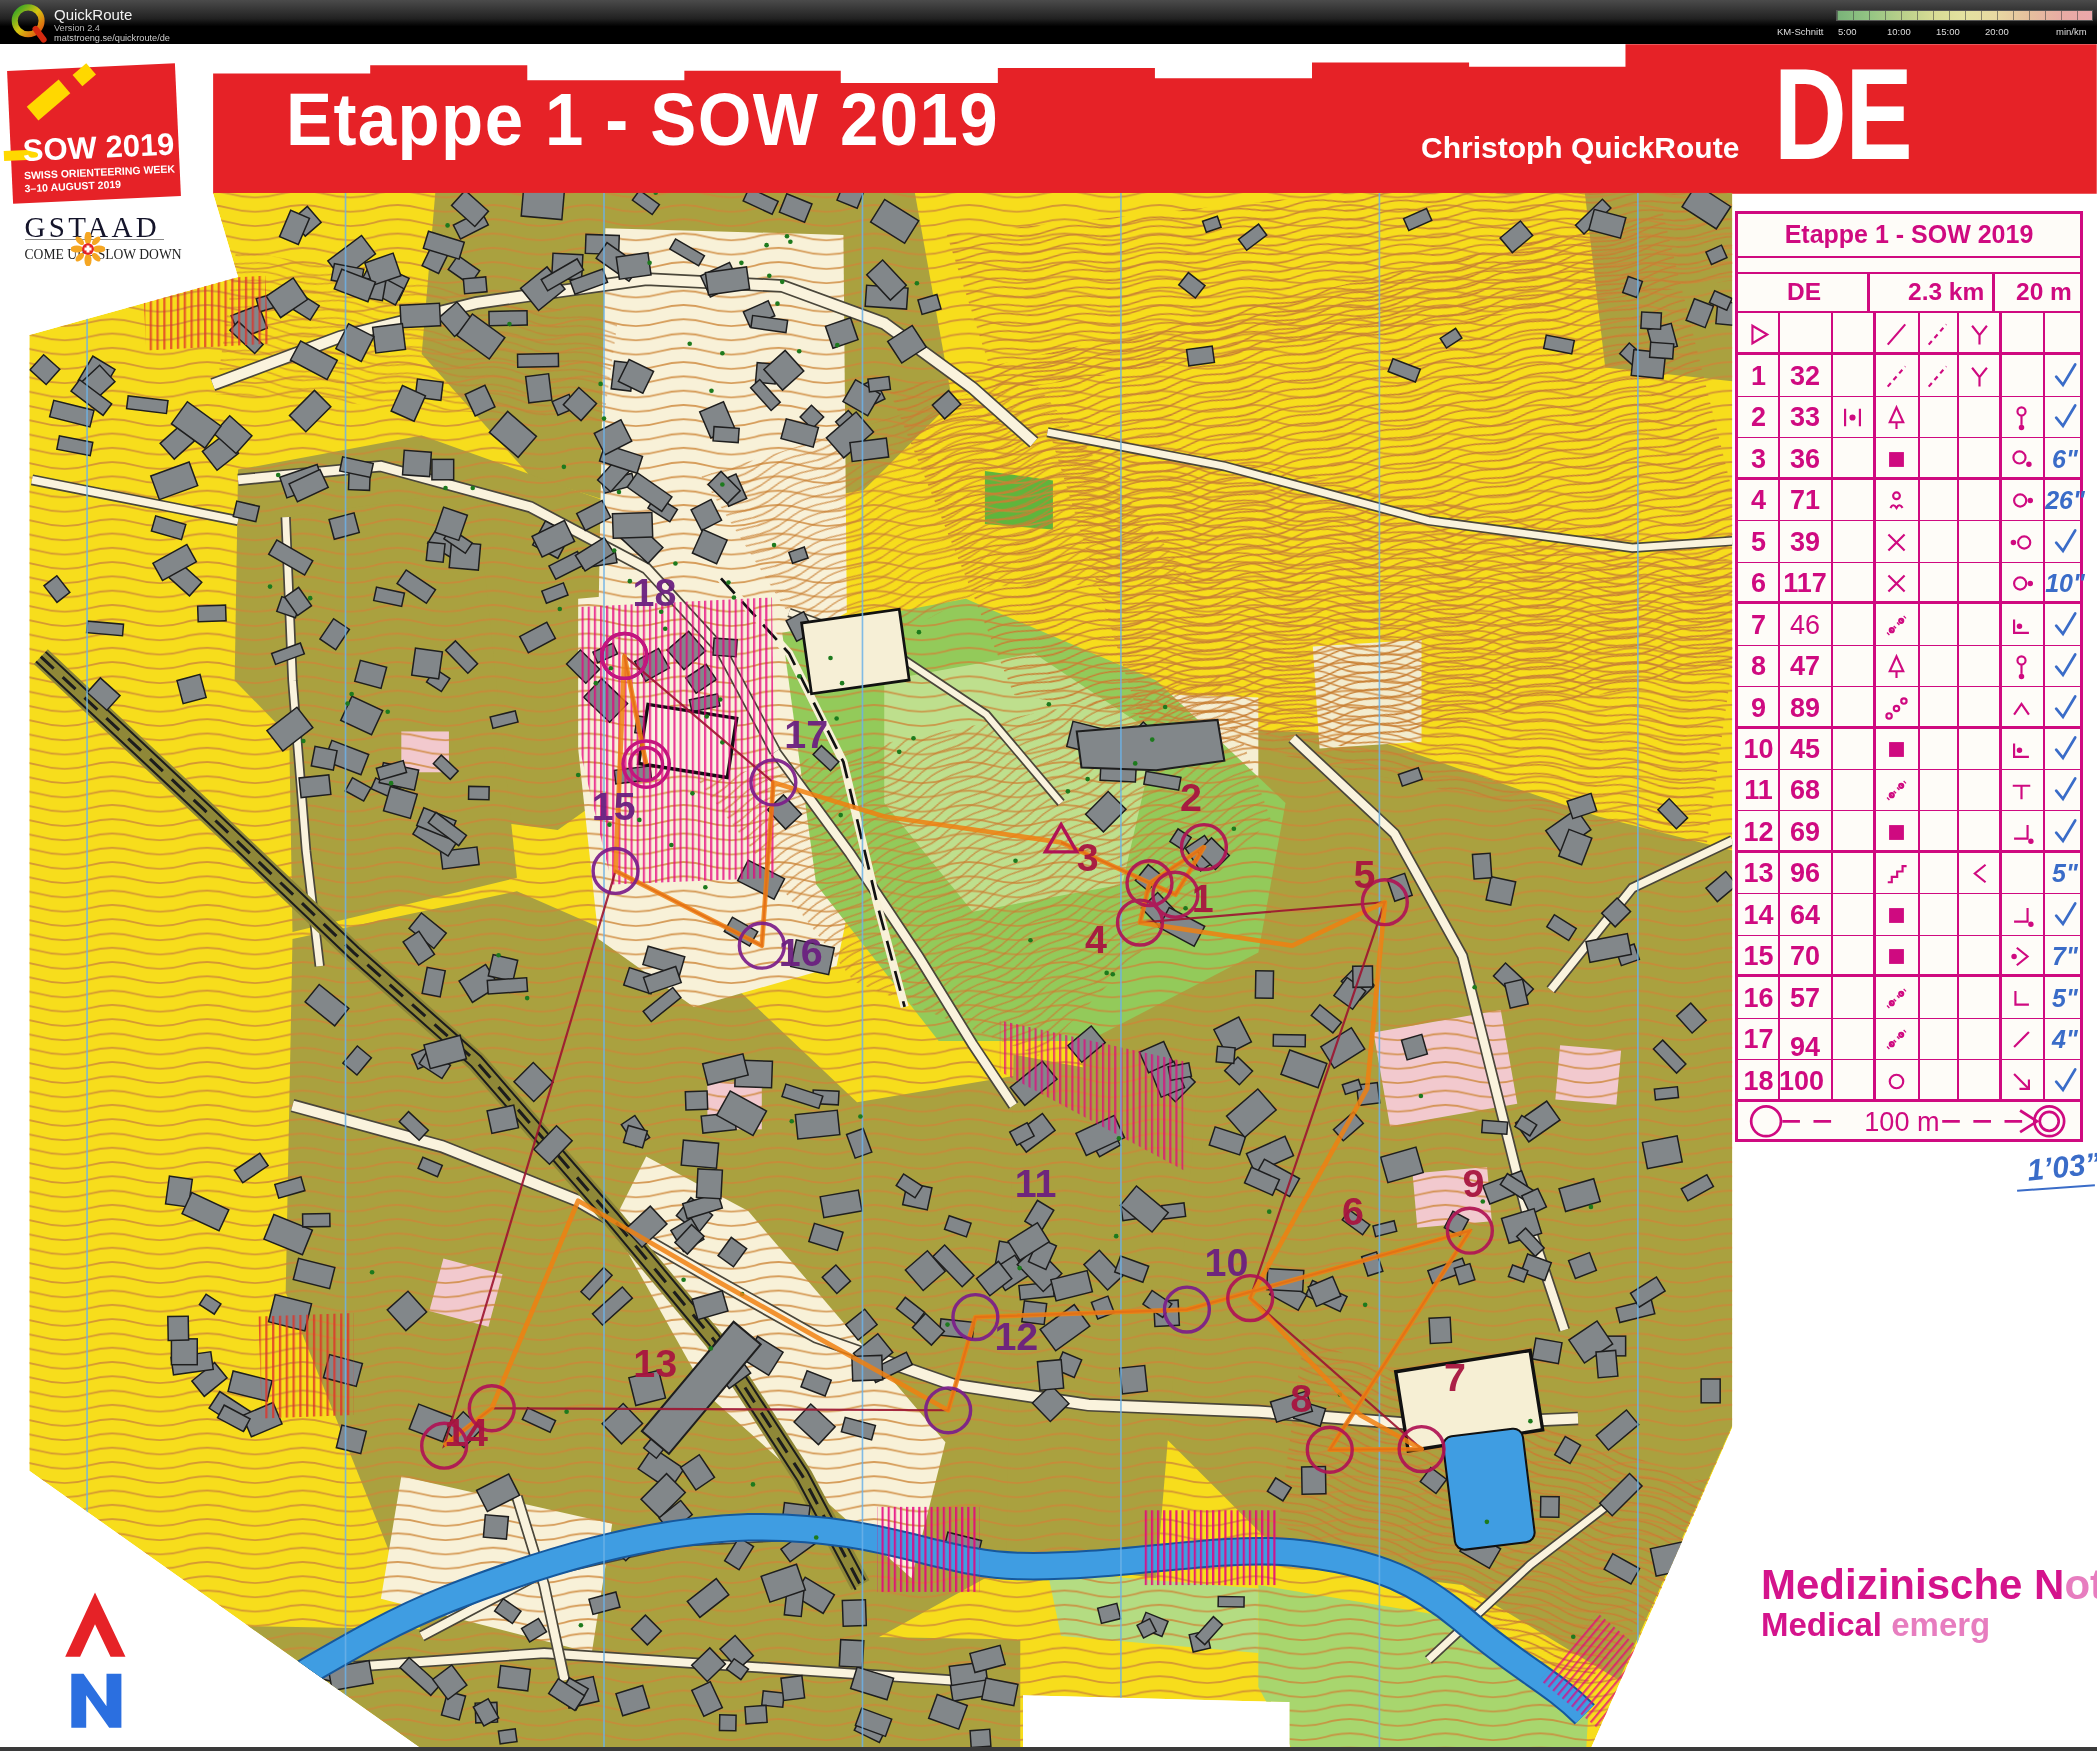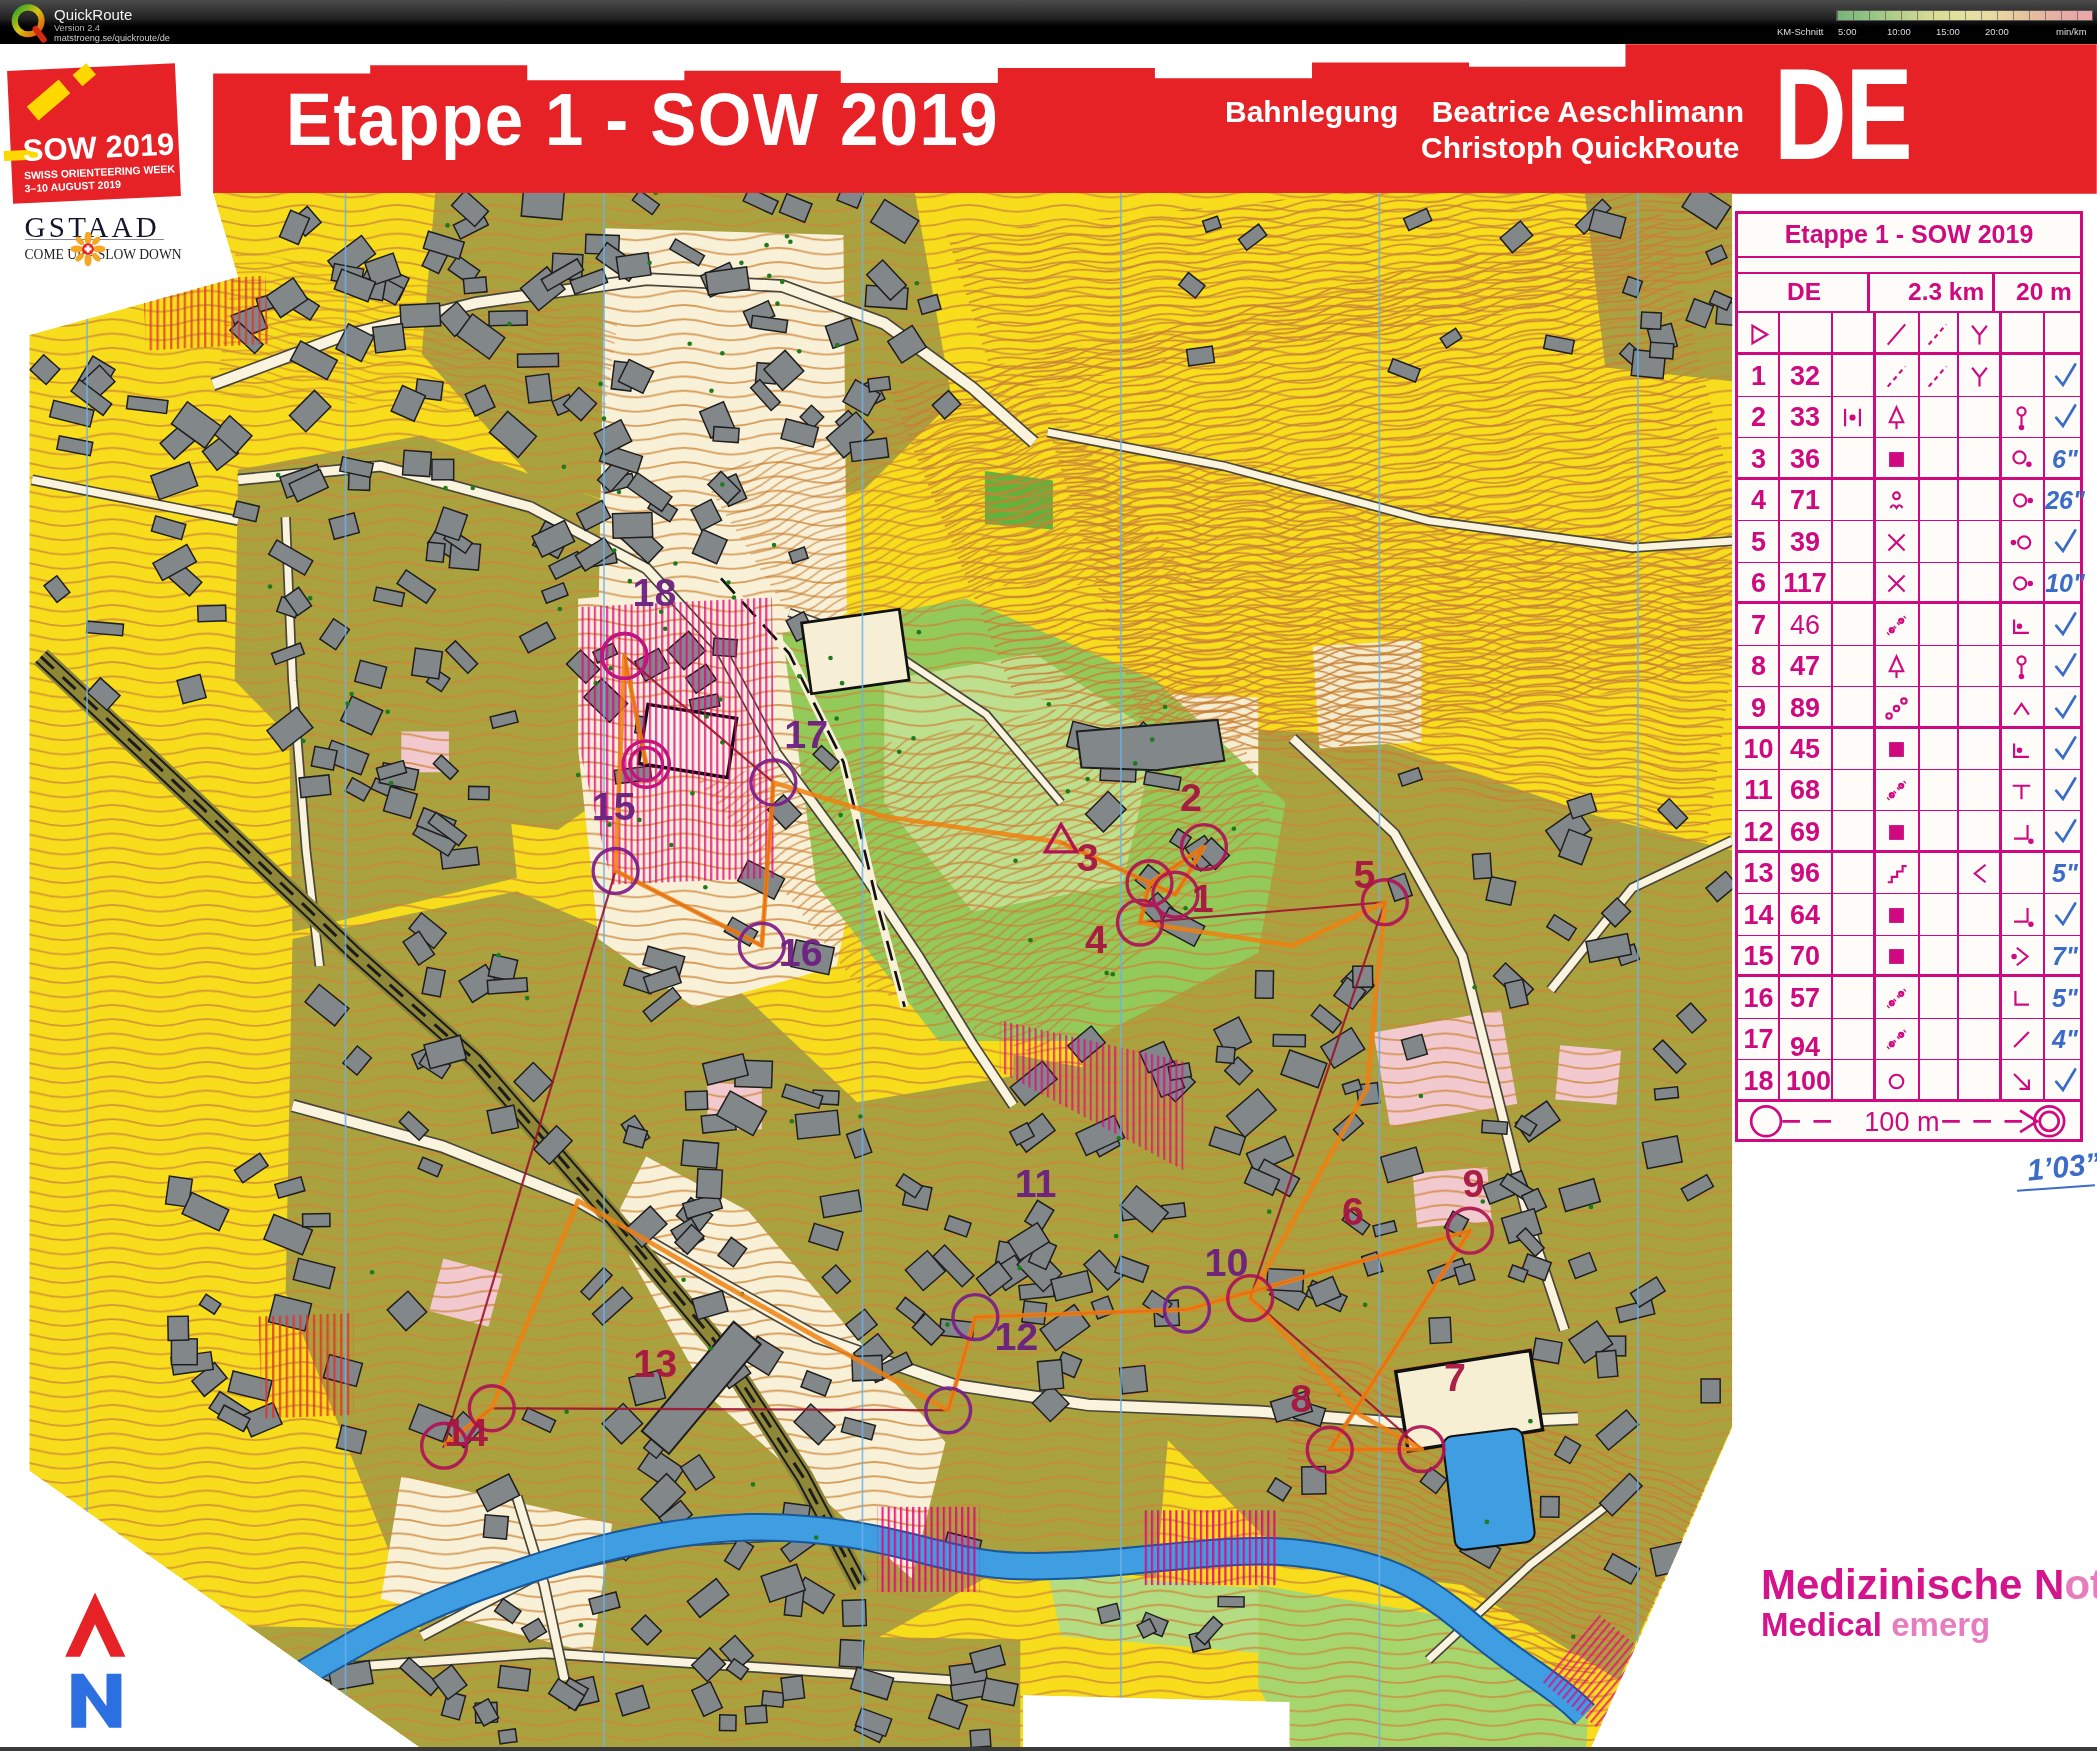--- a/index.html
+++ b/index.html
@@ -38,21 +38,21 @@
     <span class="abs" style="left:308px">min/km</span>
   </div>
 </div>
 
 <svg class="abs" style="left:0;top:0" width="2097" height="204" viewBox="0 0 3083 300">
   <polygon points="313,108 544,108 544,96 775,96 775,118 1006,118 1006,104 1236,104 1236,122 1467,122 1467,100 1698,100 1698,115 1929,115 1929,92 2160,92 2160,98 2390,98 2390,65 2621,65 2621,65 2852,65 2852,65 3083,65 3083,285 313,285" fill="#e62227"></polygon>
 </svg>
 
 <div class="abs" style="left:286px;top:80px;width:748px;color:#fff;font-size:69px;font-weight:bold;letter-spacing:1.4px;transform:scaleY(1.08)">Etappe 1 - SOW 2019</div>
 
-<div class="abs" style="left:1225px;top:94px;color:#fff;font-size:30px;font-weight:bold;line-height:36px"><span>Bahnlegung&nbsp;&nbsp;&nbsp;&nbsp;Beatrice Aeschlimann</span><br><span style="margin-left:196px">Christoph QuickRoute</span></div>
+<div class="abs" style="left:1225px;top:94px;color:#fff;font-size:30px;font-weight:bold;line-height:36px"><br><span style="margin-left:196px">Christoph QuickRoute</span></div>
 
 <div class="abs" style="left:1774px;top:40px;color:#fff;font-size:129px;font-weight:bold;transform:scale(0.78,1.0);transform-origin:left top;letter-spacing:-1.4px">DE</div>
 
 <div class="abs" style="left:10.2px;top:67px;width:168px;height:133px;background:#e62227;transform:rotate(-2.6deg)">
 
   <div class="abs" style="left:19px;top:22px;width:42px;height:17.7px;background:#ffd800;transform:rotate(-38deg)"></div>
 
   <div class="abs" style="left:68px;top:0px;width:17.7px;height:15px;background:#ffd800;transform:rotate(-38deg)"></div>
 
   <div class="abs" style="left:-6.8px;top:80px;width:35px;height:10.2px;background:#ffd800"></div>
@@ -1616,21 +1616,21 @@
       <span class="abs" style="left:180px;top:0;width:1.7px;height:42px;background:#cf0a80"></span>
       <span class="abs" style="left:219px;top:0;width:1.7px;height:42px;background:#cf0a80"></span>
       <span class="abs" style="left:261px;top:0;width:2.7px;height:42px;background:#cf0a80"></span>
       <span class="abs" style="left:305px;top:0;width:1.7px;height:42px;background:#cf0a80"></span>
     </div>
 
 <div class="abs" style="left:0;top:846px;width:100%;height:42px;border-bottom:3.1px solid #cf0a80">
       <div class="abs" style="left:0px;top:0;width:41px;height:42px;display:flex;align-items:center;justify-content:center">
         <span style="color:#cf0a80;font-size:27px;font-weight:bold">18</span>
       </div>
-      <div class="abs" style="left:41px;top:0;width:52px;height:42px;display:flex;align-items:center;justify-content:flex-end">
+      <div class="abs" style="left:41px;top:0;width:52px;height:42px;display:flex;align-items:center;justify-content:flex-start">
         <span style="color:#cf0a80;font-size:27px;font-weight:bold">100</span>
       </div>
       <div class="abs" style="left:93px;top:0;width:43px;height:42px;display:flex;align-items:center;justify-content:center"></div>
       <div class="abs" style="left:136px;top:0;width:44px;height:42px;display:flex;align-items:center;justify-content:center">
         <svg width="31" height="31" viewBox="0 0 46 46" fill="none" stroke="#cf0a80" stroke-width="3.2">
           <circle cx="23" cy="23" r="10"></circle>
         </svg>
       </div>
       <div class="abs" style="left:180px;top:0;width:39px;height:42px;display:flex;align-items:center;justify-content:center"></div>
       <div class="abs" style="left:220px;top:0;width:42px;height:42px;display:flex;align-items:center;justify-content:center"></div>

